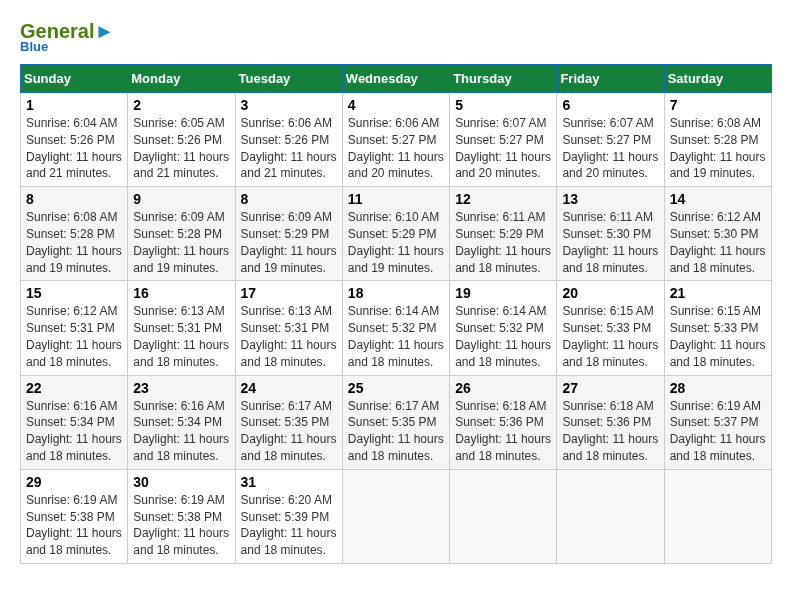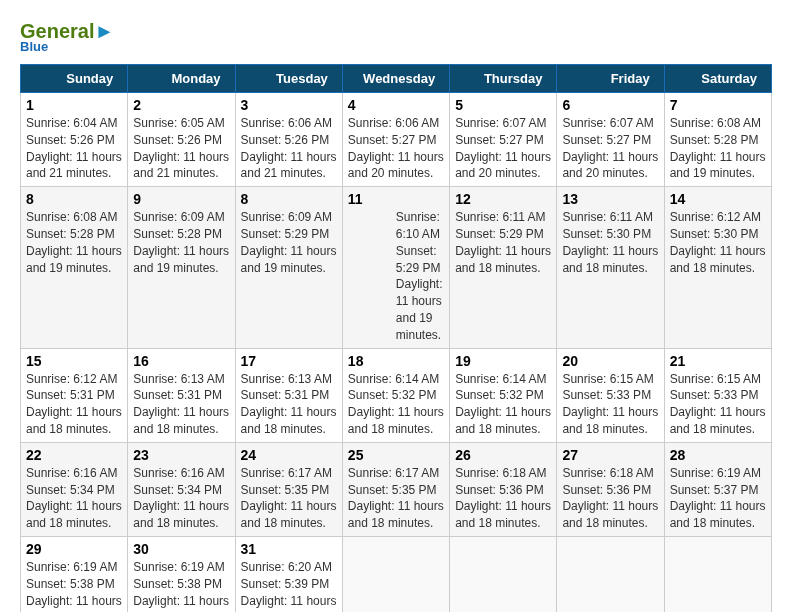--- a/index.html
+++ b/index.html
@@ -32,24 +32,24 @@
     .location-title {
       font-size: 16px;
       color: #555;
     }
     table {
       width: 100%;
       border-collapse: collapse;
       font-size: 11px;
     }
     thead tr th {
-      background-color: #0c4a6e;
+      background-color: #15803d;
       color: #fff;
-      text-align: right;
-      padding: 6px 14px;
+      text-align: left;
+      padding: 6px 3px;
       font-size: 13px;
       font-weight: bold;
       border: 1px solid #1a6bb5;
     }
     tbody tr td {
       border: 1px solid #ccc;
       vertical-align: top;
       padding: 4px 5px;
       width: 14.28%;
       min-height: 80px;
@@ -171,21 +171,21 @@
         </td>
         <td>
           <div class="day-num">8</div>
           <div class="day-info" style="white-space: pre-line;">Sunrise: 6:09 AM
 Sunset: 5:29 PM
 Daylight: 11 hours
 and 19 minutes.</div>
         </td>
         <td>
           <div class="day-num">11</div>
-          <div class="day-info" style="white-space: pre-line; margin-left: 48px;">Sunrise: 6:10 AM
+          <div class="day-info" style="white-space: pre-line;">Sunrise: 6:10 AM
 Sunset: 5:29 PM
 Daylight: 11 hours
 and 19 minutes.</div>
         </td>
         <td>
           <div class="day-num">12</div>
           <div class="day-info" style="white-space: pre-line;">Sunrise: 6:11 AM
 Sunset: 5:29 PM
 Daylight: 11 hours
 and 18 minutes.</div>

